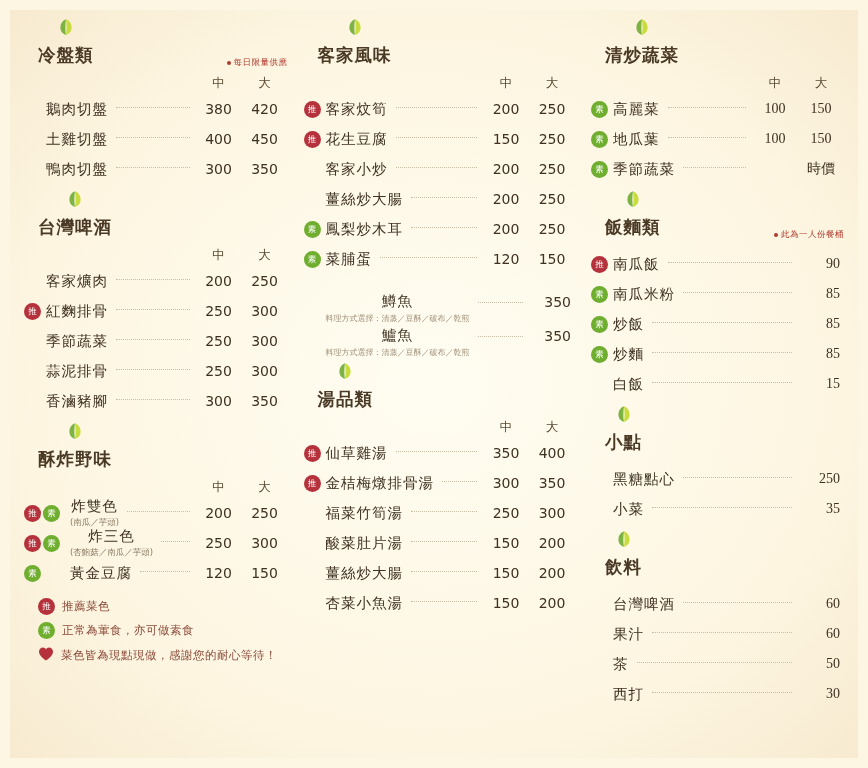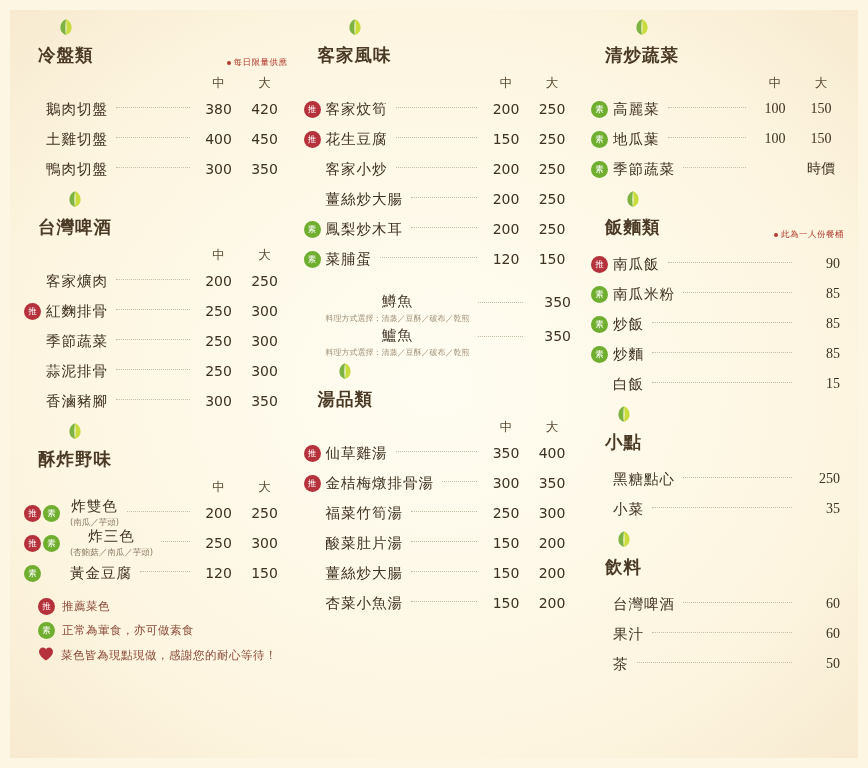--- a/index.html
+++ b/index.html
@@ -656,15 +656,23 @@
       <span class="price single">60</span>
     </div>
         <div class="item">
       <span class="badges narrow"></span>
       <span class="iname">
             <span class="nm">茶</span>
           </span>
       <span class="dots"></span>
       <span class="price single">50</span>
     </div>
+        <div class="item">
+      <span class="badges narrow"></span>
+      <span class="iname">
+            <span class="nm">西打</span>
+          </span>
+      <span class="dots"></span>
+      <span class="price single">30</span>
+    </div>
     </div>
     </div>
   </div>
 
 </body></html>

